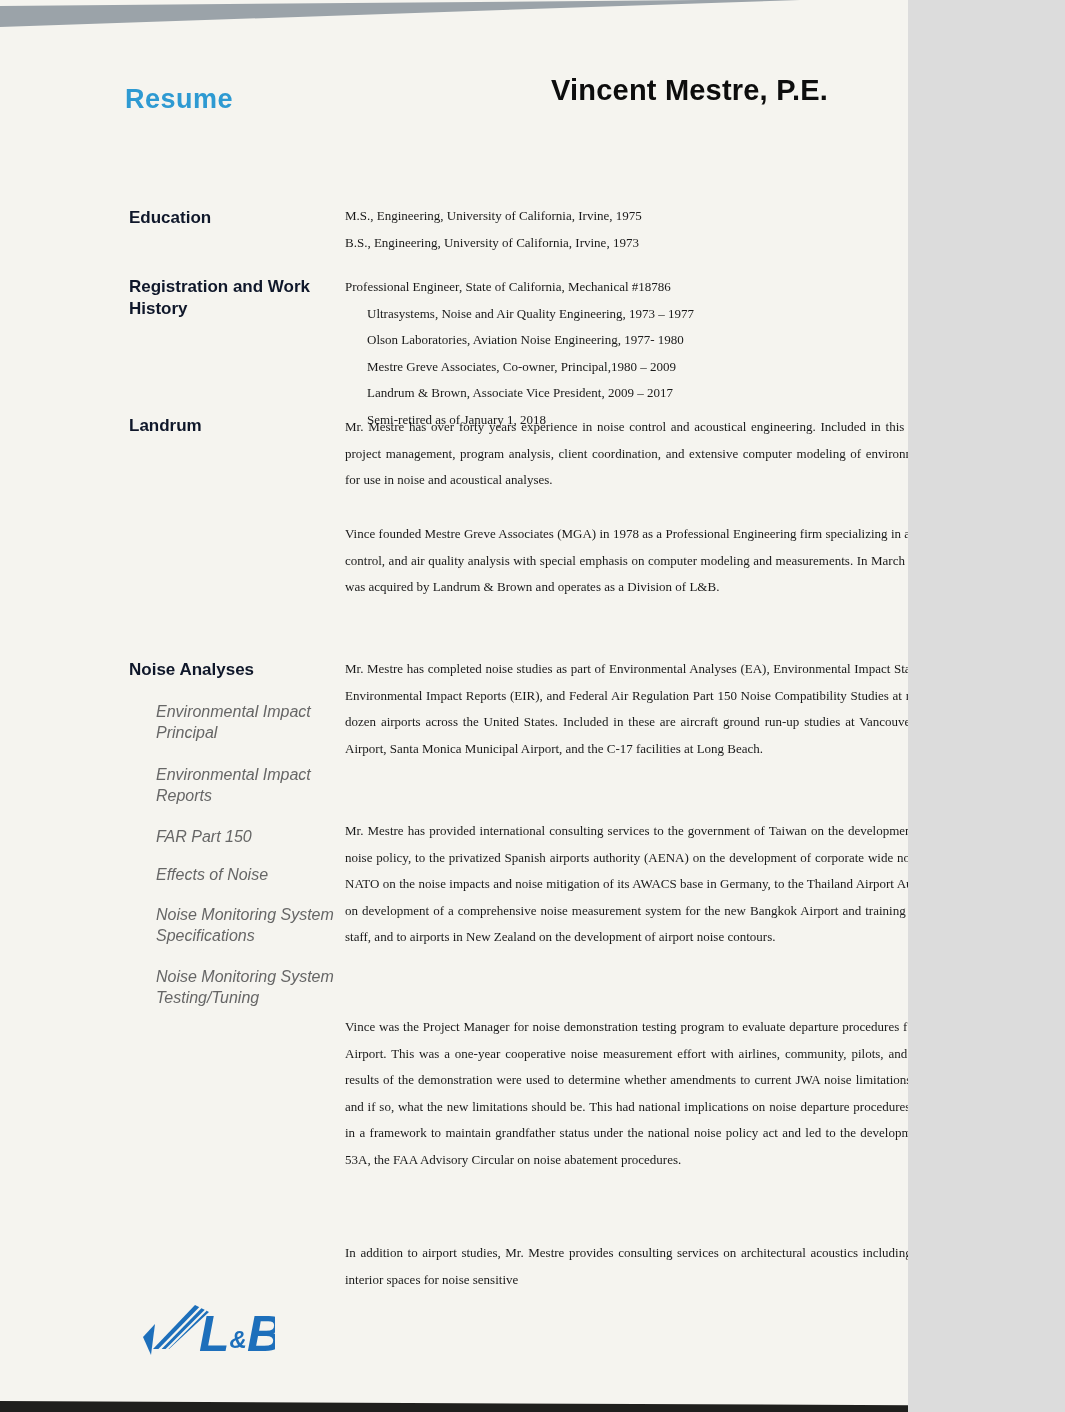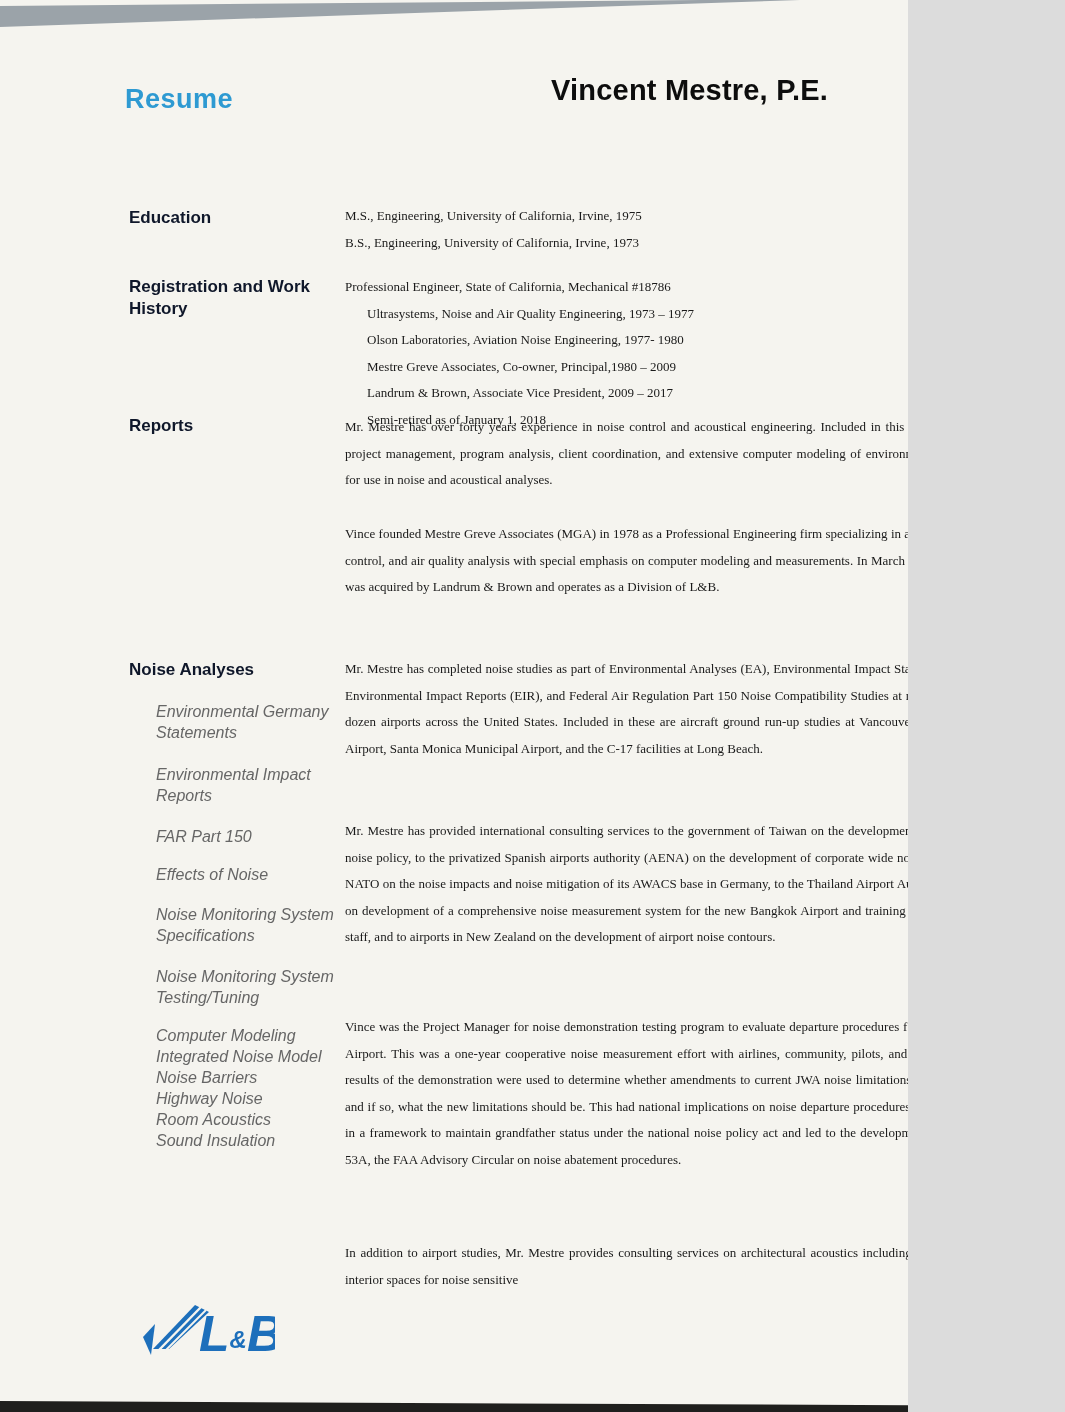--- a/index.html
+++ b/index.html
@@ -63,37 +63,29 @@
   </svg>
   <svg class="scan-bar bottom" width="1065" height="14">
     <polygon points="0,3 1065,8 1065,14 0,14" fill="#1f1f1d"></polygon>
   </svg>
 
   <div class="doc-type">Resume</div>
   <div class="doc-name">Vincent Mestre, P.E.</div>
 
   <div class="label" style="top:207px">Education</div>
   <div class="label" style="top:276px">Registration and Work History</div>
-  <div class="label" style="top:415px">Reports</div>
+  <div class="label" style="top:415px">Landrum</div>
   <div class="label" style="top:659px">Noise Analyses</div>
 
-  <div class="side-item" style="top:701px">Environmental Germany Statements</div>
+  <div class="side-item" style="top:701px">Environmental Impact Principal</div>
   <div class="side-item" style="top:764px">Environmental Impact Reports</div>
   <div class="side-item" style="top:826px">FAR Part 150</div>
   <div class="side-item" style="top:864px">Effects of Noise</div>
   <div class="side-item" style="top:904px">Noise Monitoring System Specifications</div>
   <div class="side-item" style="top:966px">Noise Monitoring System Testing/Tuning</div>
-  <div class="side-item side-group" style="top:1026px">
-    <div>Computer Modeling</div>
-    <div>Integrated Noise Model</div>
-    <div>Noise Barriers</div>
-    <div>Highway Noise</div>
-    <div>Room Acoustics</div>
-    <div>Sound Insulation</div>
-  </div>
 
   <div class="body-block lines" style="top:203px">
     <div>M.S., Engineering, University of California, Irvine, 1975</div>
     <div>B.S., Engineering, University of California, Irvine, 1973</div>
   </div>
 
   <div class="body-block lines" style="top:274px">
     <div>Professional Engineer, State of California, Mechanical #18786</div>
     <div class="indent">Ultrasystems, Noise and Air Quality Engineering, 1973 – 1977</div>
     <div class="indent">Olson Laboratories, Aviation Noise Engineering, 1977- 1980</div>

